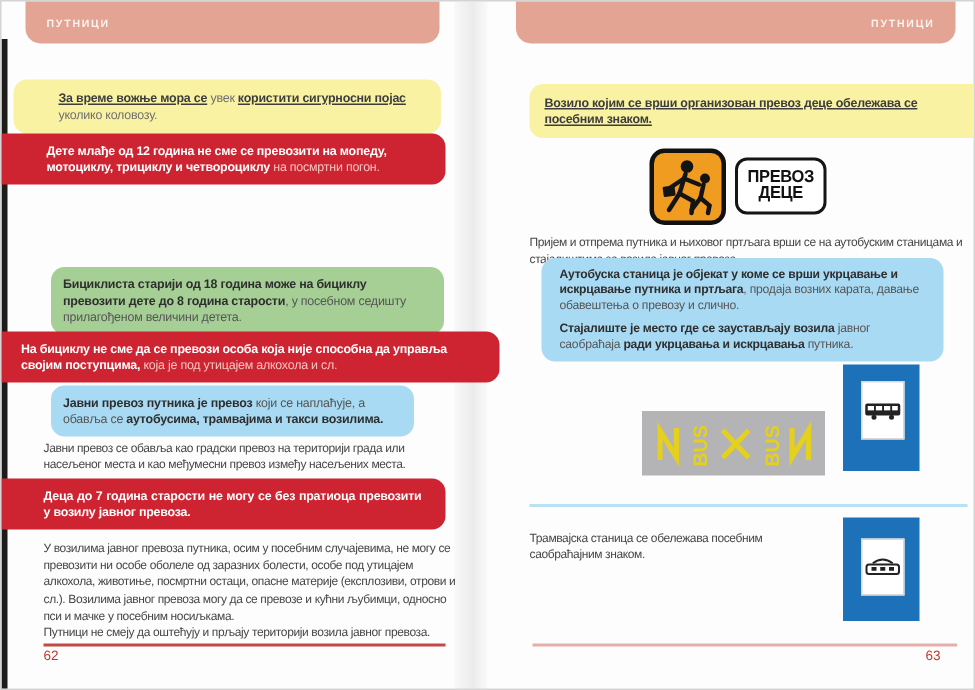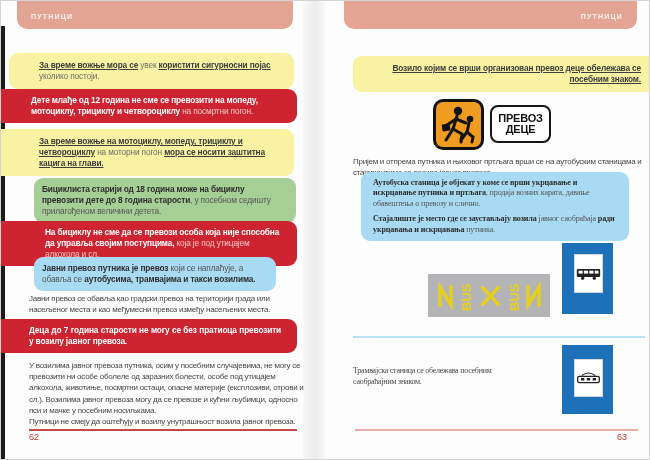--- a/index.html
+++ b/index.html
@@ -33,40 +33,40 @@
   .box-blue{background:#a9daf3;}
   .box-blue .seg-b{color:#2e2e2e;} .box-blue .seg-n{color:#555555;}
   .r-all{border-radius:9px;}
   .r-right{border-radius:0 9px 9px 0;}
   .r-left{border-radius:9px 0 0 9px;}
   
   .b-y1{left:8px;top:52px;width:285px;padding:7px 12px 7px 30px;}
   .b-r1{left:0;top:88px;width:296px;padding:6px 14px 6px 30px;}
   .b-y2{left:0;top:128px;width:293px;padding:7px 14px 7px 38px;}
   .b-g1{left:33px;top:177px;width:262px;padding:6px 12px 6px 8px;}
-  .b-r2{left:0;top:220px;width:296px;padding:6px 14px 6px 44px;}
+  .b-r2{left:0;top:220px;width:332px;padding:6px 14px 6px 13px;}
   .b-b1{left:33px;top:256px;width:242px;padding:6px 12px 6px 8px;}
   .b-r3{left:0;top:318px;width:296px;padding:6px 16px 6px 28px;text-align:justify;}
   
   .para{font-size:8px;line-height:11.2px;letter-spacing:-0.25px;color:#474747;}
   .p-l1{left:28px;top:292px;width:276px;}
   .p-l2{left:28px;top:359px;width:276px;}
   .p-r1{left:352px;top:155px;width:296px;}
   .p-r2{left:352px;top:242px;width:120px;}
-  .p-r3{left:352px;top:364px;width:170px;font-family:Liberation Serif, serif;}
+  .p-r3{left:352px;top:352px;width:170px;}
   
   .rule-l{left:28px;top:428px;width:268px;height:2px;background:#c14a44;}
   .rule-r{left:354px;top:428px;width:283px;height:2px;background:#e6aea8;}
   .pagenum{font-size:9px;font-weight:400;color:#c0392f;}
   .pn-l{left:28px;top:431px;}
   .pn-r{left:616px;top:431px;}
   
-  .b-ry{left:352px;top:55px;width:298px;padding:7px 10px 7px 10px;text-align:right;}
+  .b-ry{left:352px;top:55px;width:298px;padding:7px 10px 7px 10px;}
   .b-rb{left:360px;top:171px;width:268px;padding:6px 12px 6px 12px;
-        font-size:8.1px;line-height:10.4px;font-family:Liberation Serif, serif;}
+        font-size:8.1px;line-height:10.4px;}
   .b-rb .pgap{height:5px;}
   .sign-children{left:432px;top:98px;width:51px;height:51px;background:#111;border-radius:10px;}
   .sign-children .inner{position:absolute;left:3px;top:3px;right:3px;bottom:3px;
         background:#f09c20;border-radius:7px;}
   .sign-label{left:489px;top:104px;width:61px;height:38px;background:#fff;
         border:2px solid #151515;border-radius:8px;display:flex;flex-direction:column;
         align-items:center;justify-content:center;box-sizing:border-box;}
   .sign-label div{font-size:11px;font-weight:bold;line-height:11.5px;color:#111;
         letter-spacing:-0.2px;transform:scaleY(1.05);}
   .divider{left:352px;top:335px;width:292px;height:2px;background:#b7e1f4;}
@@ -84,39 +84,38 @@
 
 <div id="stage">
 
   <div class="abs seam"></div>
   <div class="abs scan-strip"></div>
 
   <div class="abs hdr hdr-l">
     <span>ПУТНИЦИ</span>
   </div>
 
-  <div class="abs box box-yellow r-all b-y1"><span class="seg-b">За време вожње мора се</span><span class="seg-n"> увек </span><span class="seg-b">користити сигурносни појас</span><span class="seg-n"> уколико постоји.</span></div>
+  <div class="abs box box-yellow r-all b-y1"><span class="seg-b">За време вожње мора се</span><span class="seg-n"> увек </span><span class="seg-b">користити сигурносни појас</span><span class="seg-n"> уколико коловозу.</span></div>
 
   <div class="abs box box-red r-right b-r1"><span class="seg-b">Дете млађе од 12 година не сме се превозити на мопеду, мотоциклу, трициклу и четвороциклу</span><span class="seg-n"> на посмртни погон.</span></div>
 
-  <div class="abs box box-yellow r-right b-y2"><span class="seg-b">За време вожње на мотоциклу, мопеду, трициклу и четвороциклу</span><span class="seg-n"> на моторни погон </span><span class="seg-b">мора се носити заштитна кацига на глави.</span></div>
 
   <div class="abs box box-green r-all b-g1"><span class="seg-b">Бициклиста старији од 18 година може на бициклу превозити дете до 8 година старости</span><span class="seg-n">, у посебном седишту прилагођеном величини детета.</span></div>
 
   <div class="abs box box-red r-right b-r2"><span class="seg-b">На бициклу не сме да се превози особа која није способна да управља својим поступцима,</span><span class="seg-n"> која је под утицајем алкохола и сл.</span></div>
 
   <div class="abs box box-blue r-all b-b1"><span class="seg-b">Јавни превоз путника је превоз</span><span class="seg-n"> који се наплаћује, а обавља се </span><span class="seg-b">аутобусима, трамвајима и такси возилима.</span></div>
 
   <div class="abs para p-l1">Јавни превоз се обавља као градски превоз на територији града или насељеног места и као међумесни превоз између насељених места.</div>
 
   <div class="abs box box-red r-right b-r3"><span class="seg-b">Деца до 7 година старости не могу се без пратиоца превозити у возилу јавног превоза.</span></div>
 
   <div class="abs para p-l2">
     <div>У возилима јавног превоза путника, осим у посебним случајевима, не могу се превозити ни особе оболеле од заразних болести, особе под утицајем алкохола, животиње, посмртни остаци, опасне материје (експлозиви, отрови и сл.). Возилима јавног превоза могу да се превозе и кућни љубимци, односно пси и мачке у посебним носиљкама.</div>
-    <div>Путници не смеју да оштећују и возилу унутрашњост возила јавног превоза.</div>
+    <div>Путници не смеју да оштећују и прљају територији возила јавног превоза.</div>
   </div>
 
   <div class="abs rule-l"></div>
   <div class="abs pagenum pn-l">62</div>
 
   <div class="abs hdr hdr-r">
     <span>ПУТНИЦИ</span>
   </div>
 
   <div class="abs box box-yellow r-left b-ry"><span class="seg-b">Возило којим се врши организован превоз деце обележава се посебним знаком.</span></div>

